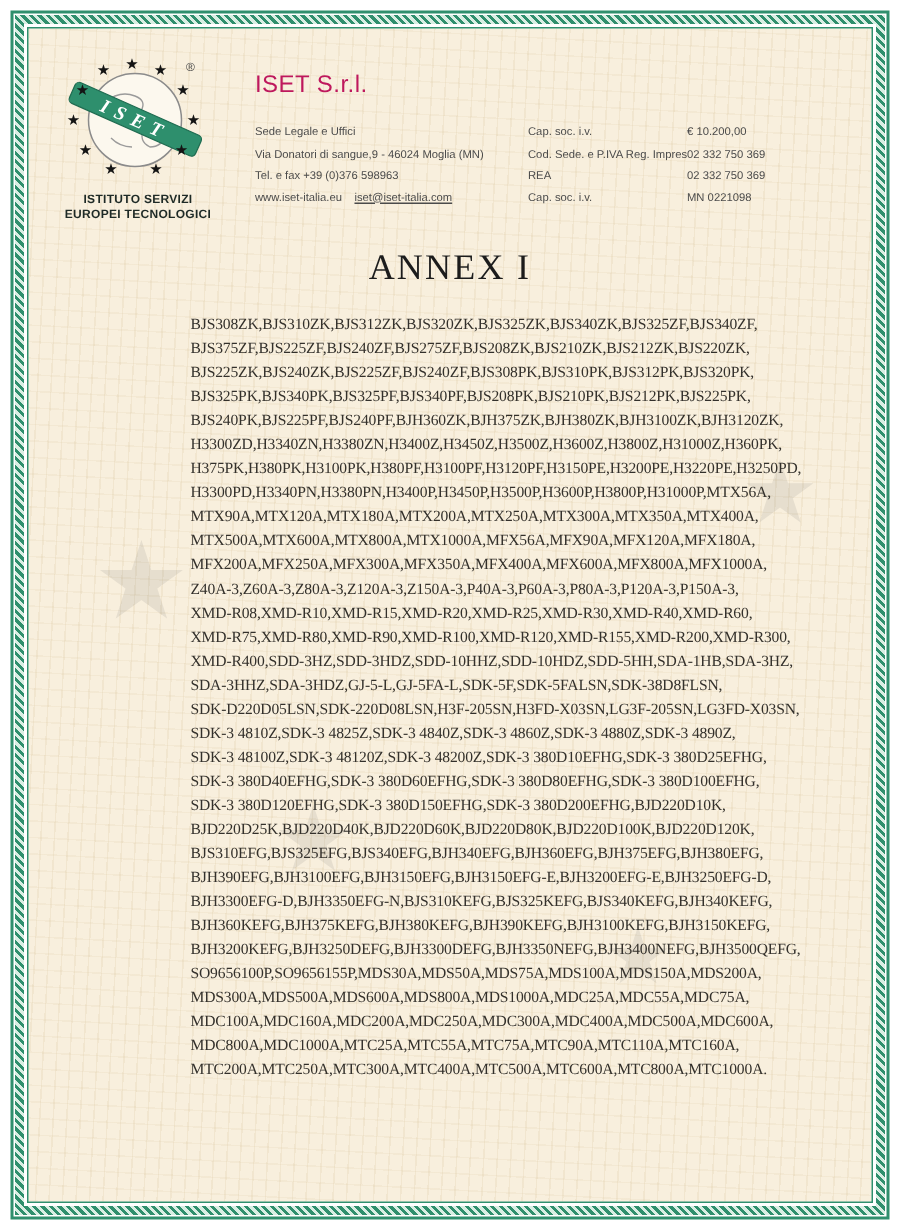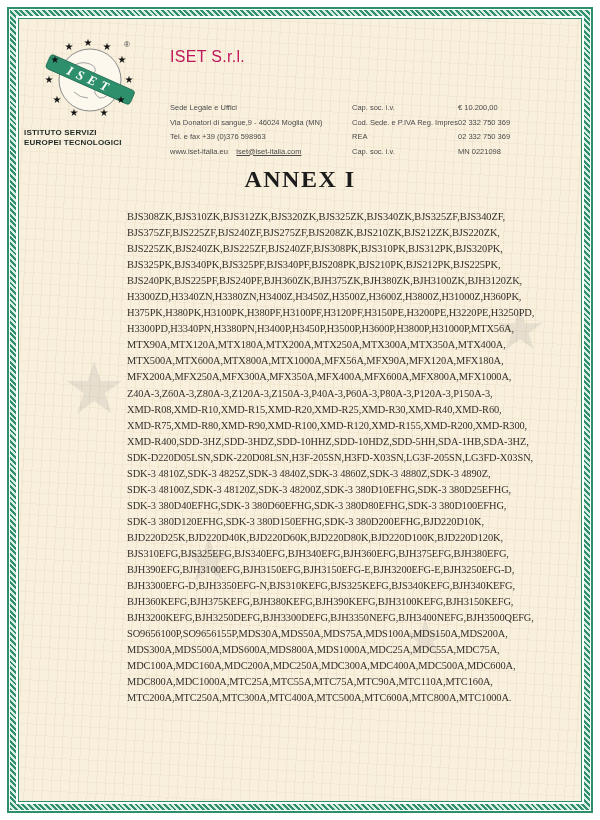--- a/index.html
+++ b/index.html
@@ -12,32 +12,32 @@
   .frame-line-inner{position:absolute;inset:18px;border:1px solid #2f8f6d;z-index:5;pointer-events:none;}
   
   .sheet{position:absolute;inset:19px;background-color:#f8efdd;z-index:1;
       background-image:
         repeating-linear-gradient(93deg, rgba(214,192,150,0.20) 0 1px, transparent 1px 9px),
         repeating-linear-gradient(3deg, rgba(214,192,150,0.14) 0 1px, transparent 1px 11px);}
   
   .wm-star{position:absolute;color:rgba(110,110,110,0.13);z-index:2;line-height:1;}
   
   .logo-wrap{position:absolute;left:40px;top:34px;width:100px;height:96px;z-index:3;}
-  .institute{position:absolute;left:24px;top:128px;width:136px;text-align:left;z-index:3;
+  .institute{position:absolute;left:24px;top:128px;width:136px;text-align:center;z-index:3;
       font-size:8px;font-weight:bold;color:#1e2a26;line-height:10px;letter-spacing:0.2px;}
   
   .company{position:absolute;left:170px;top:48px;z-index:3;font-size:16px;color:#be185d;letter-spacing:0.3px;}
   .info-grid{position:absolute;left:170px;top:84px;z-index:3;display:grid;
       grid-template-columns:182px 106px 1fr;row-gap:6px;
-      font-size:7.5px;color:#4b4b4b;line-height:8.5px;width:395px;margin-top:20px;}
+      font-size:7.5px;color:#4b4b4b;line-height:8.5px;width:395px;}
   .info-grid .cell{white-space:nowrap;overflow:hidden;}
   .email{text-decoration:underline;color:#4b4b4b;}
   
   .annex-title{position:absolute;left:0;right:0;top:166px;text-align:center;z-index:3;
-      font-family:"Liberation Serif",serif;font-size:24px;letter-spacing:1.5px;color:#1c1c1c;font-weight:bold;}
+      font-family:"Liberation Serif",serif;font-size:24px;letter-spacing:1.5px;color:#1c1c1c;}
   
   .codes{position:absolute;left:127px;top:209px;width:366px;z-index:3;
       font-family:"Liberation Serif",serif;font-size:10.4px;line-height:16.05px;
       color:#33302b;letter-spacing:-0.1px;}
   .code-line{white-space:nowrap;}
 </style>
 </head>
 <body>
 
 <div class="page">
@@ -123,20 +123,21 @@
       <div class="code-line">H3300ZD,H3340ZN,H3380ZN,H3400Z,H3450Z,H3500Z,H3600Z,H3800Z,H31000Z,H360PK,</div>
       <div class="code-line">H375PK,H380PK,H3100PK,H380PF,H3100PF,H3120PF,H3150PE,H3200PE,H3220PE,H3250PD,</div>
       <div class="code-line">H3300PD,H3340PN,H3380PN,H3400P,H3450P,H3500P,H3600P,H3800P,H31000P,MTX56A,</div>
       <div class="code-line">MTX90A,MTX120A,MTX180A,MTX200A,MTX250A,MTX300A,MTX350A,MTX400A,</div>
       <div class="code-line">MTX500A,MTX600A,MTX800A,MTX1000A,MFX56A,MFX90A,MFX120A,MFX180A,</div>
       <div class="code-line">MFX200A,MFX250A,MFX300A,MFX350A,MFX400A,MFX600A,MFX800A,MFX1000A,</div>
       <div class="code-line">Z40A-3,Z60A-3,Z80A-3,Z120A-3,Z150A-3,P40A-3,P60A-3,P80A-3,P120A-3,P150A-3,</div>
       <div class="code-line">XMD-R08,XMD-R10,XMD-R15,XMD-R20,XMD-R25,XMD-R30,XMD-R40,XMD-R60,</div>
       <div class="code-line">XMD-R75,XMD-R80,XMD-R90,XMD-R100,XMD-R120,XMD-R155,XMD-R200,XMD-R300,</div>
       <div class="code-line">XMD-R400,SDD-3HZ,SDD-3HDZ,SDD-10HHZ,SDD-10HDZ,SDD-5HH,SDA-1HB,SDA-3HZ,</div>
+      <div class="code-line">SDA-3HHZ,SDA-3HDZ,GJ-5-L,GJ-5FA-L,SDK-5F,SDK-5FALSN,SDK-38D8FLSN,</div>
       <div class="code-line">SDK-D220D05LSN,SDK-220D08LSN,H3F-205SN,H3FD-X03SN,LG3F-205SN,LG3FD-X03SN,</div>
       <div class="code-line">SDK-3 4810Z,SDK-3 4825Z,SDK-3 4840Z,SDK-3 4860Z,SDK-3 4880Z,SDK-3 4890Z,</div>
       <div class="code-line">SDK-3 48100Z,SDK-3 48120Z,SDK-3 48200Z,SDK-3 380D10EFHG,SDK-3 380D25EFHG,</div>
       <div class="code-line">SDK-3 380D40EFHG,SDK-3 380D60EFHG,SDK-3 380D80EFHG,SDK-3 380D100EFHG,</div>
       <div class="code-line">SDK-3 380D120EFHG,SDK-3 380D150EFHG,SDK-3 380D200EFHG,BJD220D10K,</div>
       <div class="code-line">BJD220D25K,BJD220D40K,BJD220D60K,BJD220D80K,BJD220D100K,BJD220D120K,</div>
       <div class="code-line">BJS310EFG,BJS325EFG,BJS340EFG,BJH340EFG,BJH360EFG,BJH375EFG,BJH380EFG,</div>
       <div class="code-line">BJH390EFG,BJH3100EFG,BJH3150EFG,BJH3150EFG-E,BJH3200EFG-E,BJH3250EFG-D,</div>
       <div class="code-line">BJH3300EFG-D,BJH3350EFG-N,BJS310KEFG,BJS325KEFG,BJS340KEFG,BJH340KEFG,</div>
       <div class="code-line">BJH360KEFG,BJH375KEFG,BJH380KEFG,BJH390KEFG,BJH3100KEFG,BJH3150KEFG,</div>

